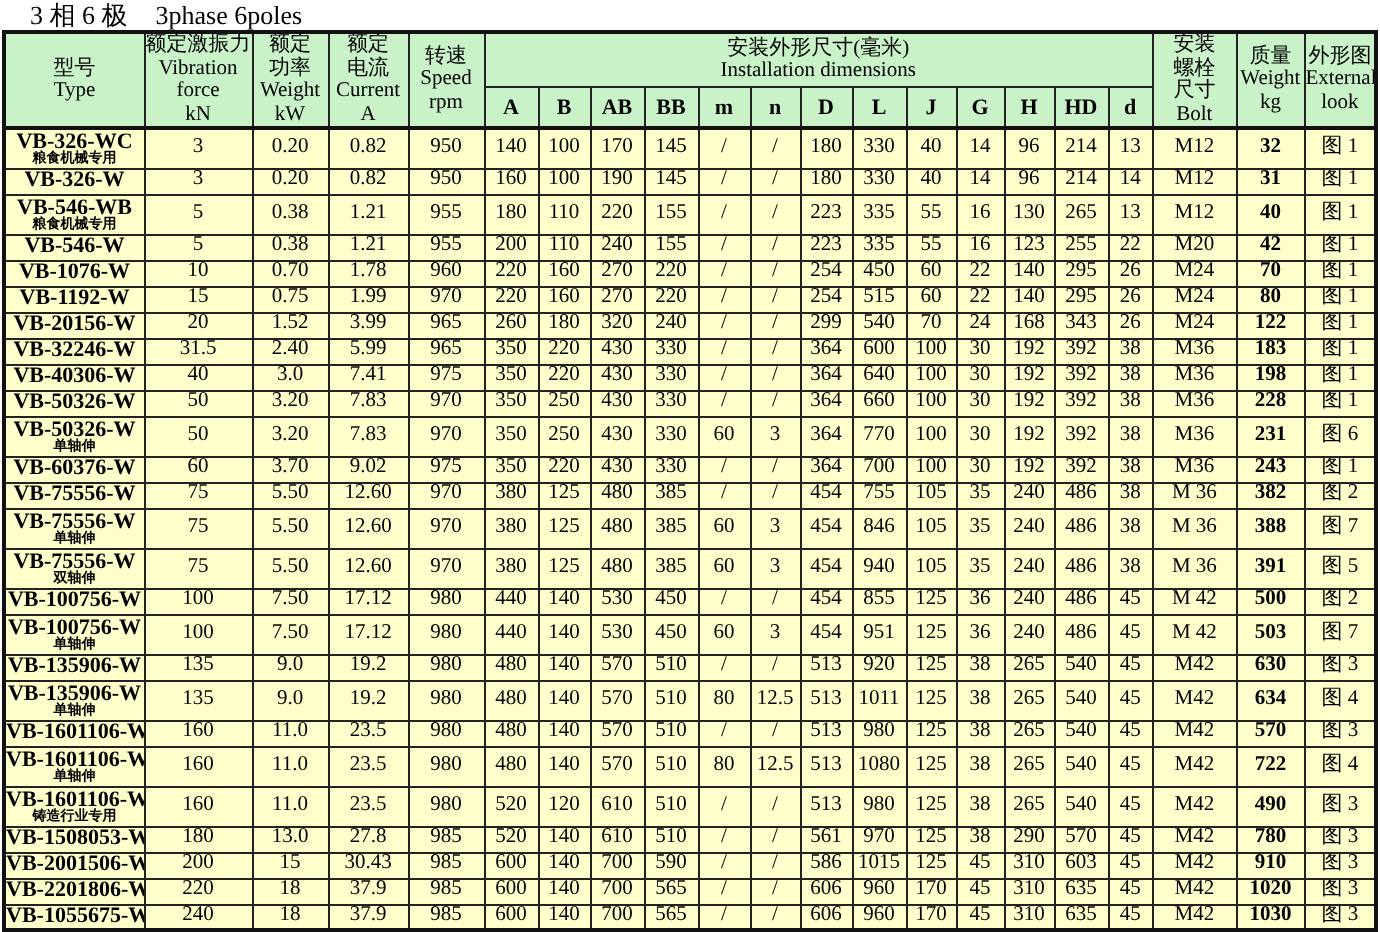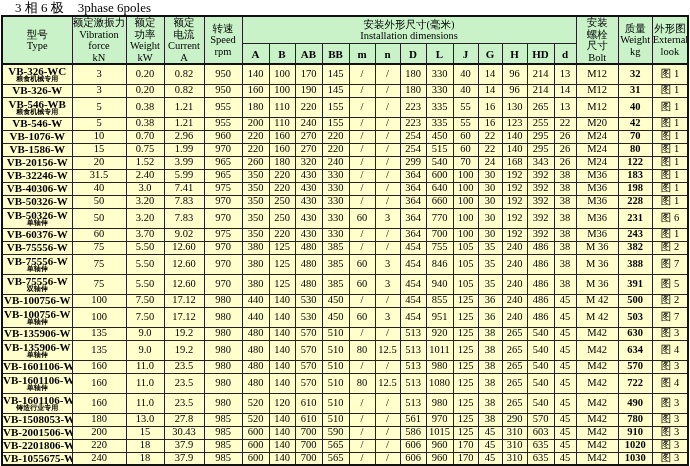--- a/index.html
+++ b/index.html
@@ -169,41 +169,41 @@
         <td>255</td>
         <td>22</td>
         <td>M20</td>
         <td class="weightcell">42</td>
         <td>图 1</td>
       </tr>
       <tr class="r">
         <td class="typecell"><span>VB-1076-W</span></td>
         <td>10</td>
         <td>0.70</td>
-        <td>2.96</td>
+        <td>1.78</td>
         <td>960</td>
         <td>220</td>
         <td>160</td>
         <td>270</td>
         <td>220</td>
         <td>/</td>
         <td>/</td>
         <td>254</td>
         <td>450</td>
         <td>60</td>
         <td>22</td>
         <td>140</td>
         <td>295</td>
         <td>26</td>
         <td>M24</td>
         <td class="weightcell">70</td>
         <td>图 1</td>
       </tr>
       <tr class="r">
-        <td class="typecell"><span>VB-1586-W</span></td>
+        <td class="typecell"><span>VB-1192-W</span></td>
         <td>15</td>
         <td>0.75</td>
         <td>1.99</td>
         <td>970</td>
         <td>220</td>
         <td>160</td>
         <td>270</td>
         <td>220</td>
         <td>/</td>
         <td>/</td>

